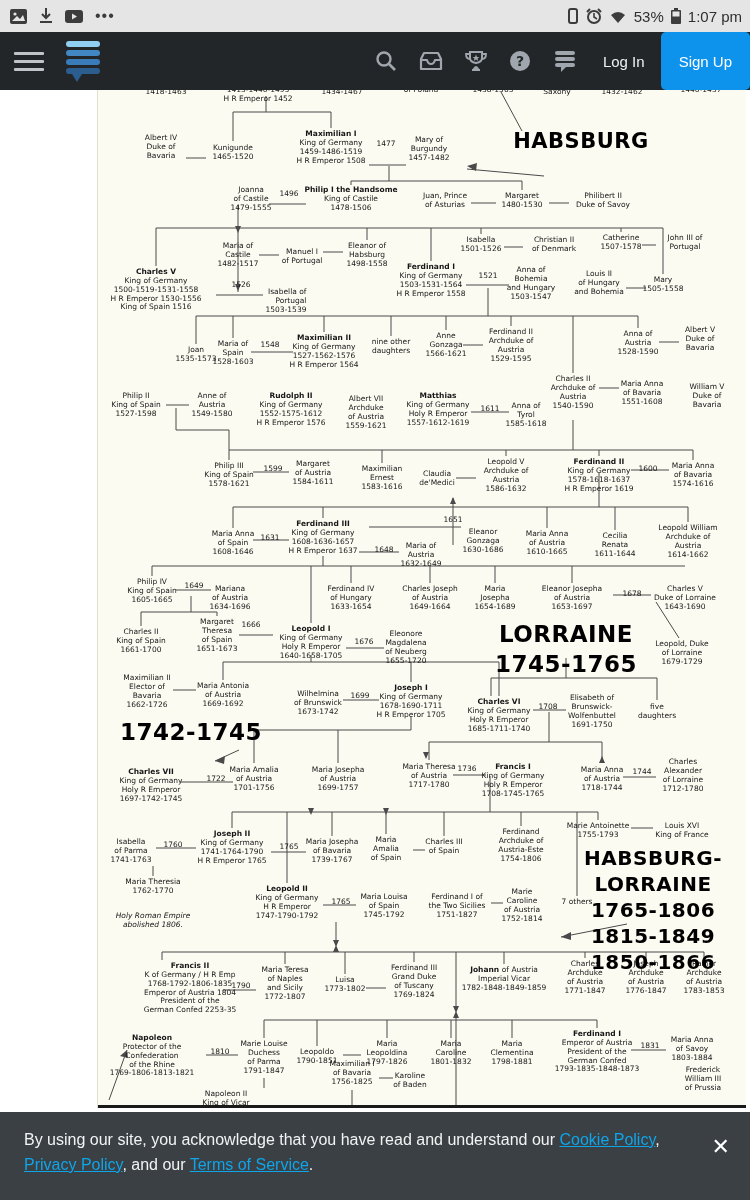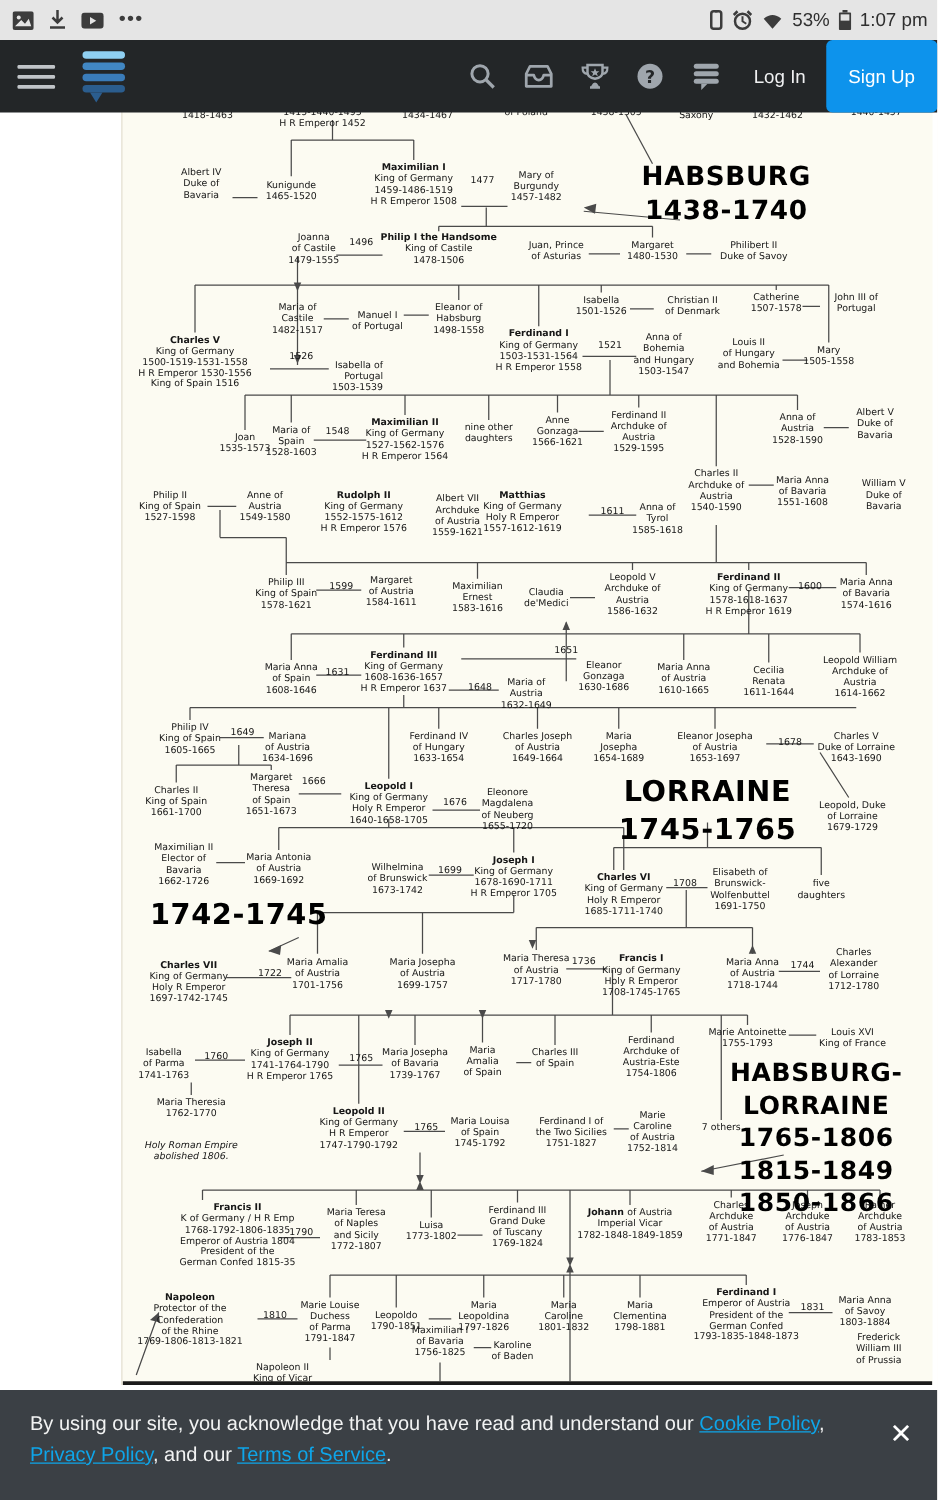--- a/index.html
+++ b/index.html
@@ -430,21 +430,21 @@
           <div>King of Germany</div>
           <div>1552-1575-1612</div>
           <div>H R Emperor 1576</div>
         </div>
         <div class="tn" style="left: 268px; top: 310px;">
           <div>Albert VII</div>
           <div>Archduke</div>
           <div>of Austria</div>
           <div>1559-1621</div>
         </div>
-        <div class="tn" style="left: 320px; top: 307px;">
+        <div class="tn" style="left: 340px; top: 307px;">
           <div><b>Matthias</b></div>
           <div>King of Germany</div>
           <div>Holy R Emperor</div>
           <div>1557-1612-1619</div>
         </div>
         <div class="tn" style="left: 392px; top: 320px;">
           <div>1611</div>
         </div>
         <div class="tn" style="left: 428px; top: 317px;">
           <div>Anna of</div>
@@ -785,21 +785,21 @@
         <div class="tn it" style="left: 55px; top: 827px;">
           <div>Holy Roman Empire</div>
           <div>abolished 1806.</div>
         </div>
         <div class="tn" style="left: 64px; top: 877px; margin-left: 28px;">
           <div><b>Francis II</b></div>
           <div>K of Germany / H R Emp</div>
           <div>1768-1792-1806-1835</div>
           <div>Emperor of Austria 1804</div>
           <div>President of the</div>
-          <div>German Confed 1815-35</div>
+          <div>German Confed 2253-35</div>
         </div>
         <div class="tn" style="left: 143px; top: 897px;">
           <div>1790</div>
         </div>
         <div class="tn" style="left: 187px; top: 881px;">
           <div>Maria Teresa</div>
           <div>of Naples</div>
           <div>and Sicily</div>
           <div>1772-1807</div>
         </div>
@@ -899,21 +899,20 @@
           <div>Karoline</div>
           <div>of Baden</div>
         </div>
         <div class="tn" style="left: 605px; top: 981px;">
           <div>Frederick</div>
           <div>William III</div>
           <div>of Prussia</div>
         </div>
         <div class="tl" style="left: 483px; top: 43px; font-size: 21px;">
           <div>HABSBURG</div>
-          <div>1438-1740</div>
         </div>
         <div class="tl" style="left: 468px; top: 535px; font-size: 23px;">
           <div>LORRAINE</div>
           <div>1745-1765</div>
         </div>
         <div class="tl" style="left: 93px; top: 633px; font-size: 23px;">
           <div>1742-1745</div>
         </div>
         <div class="tl" style="left: 555px; top: 760px; font-size: 20px;">
           <div>HABSBURG-</div>

